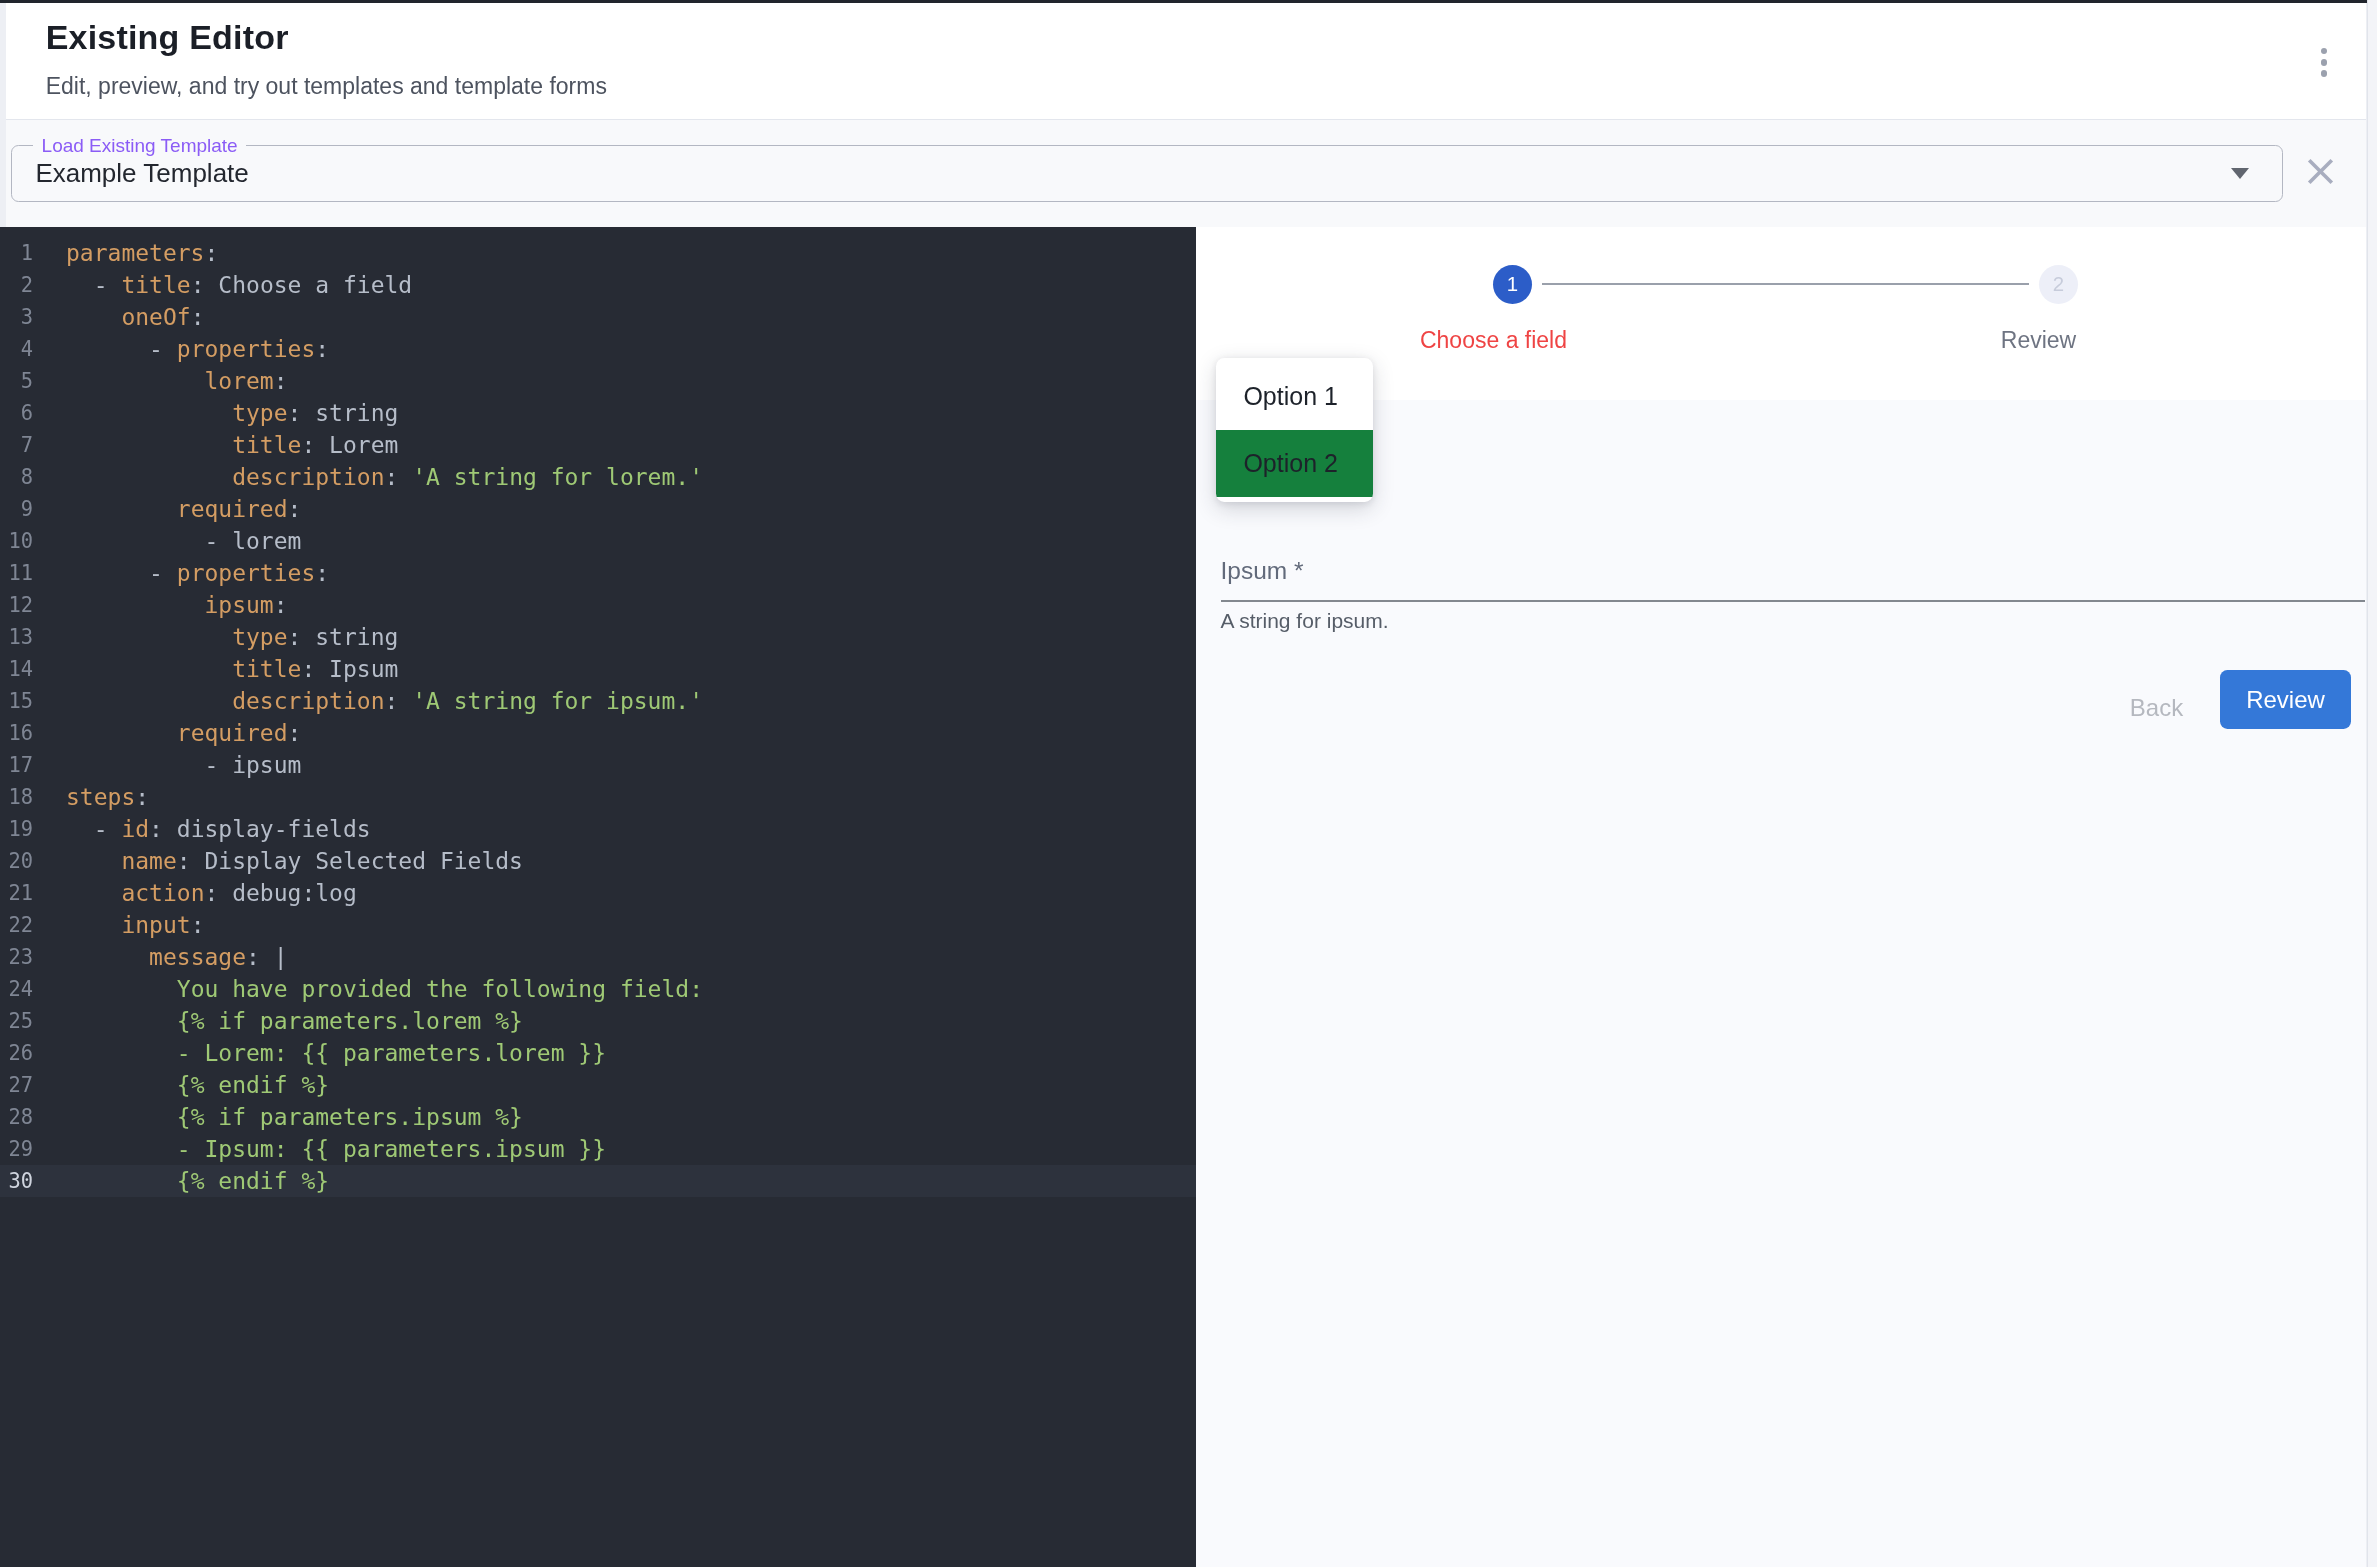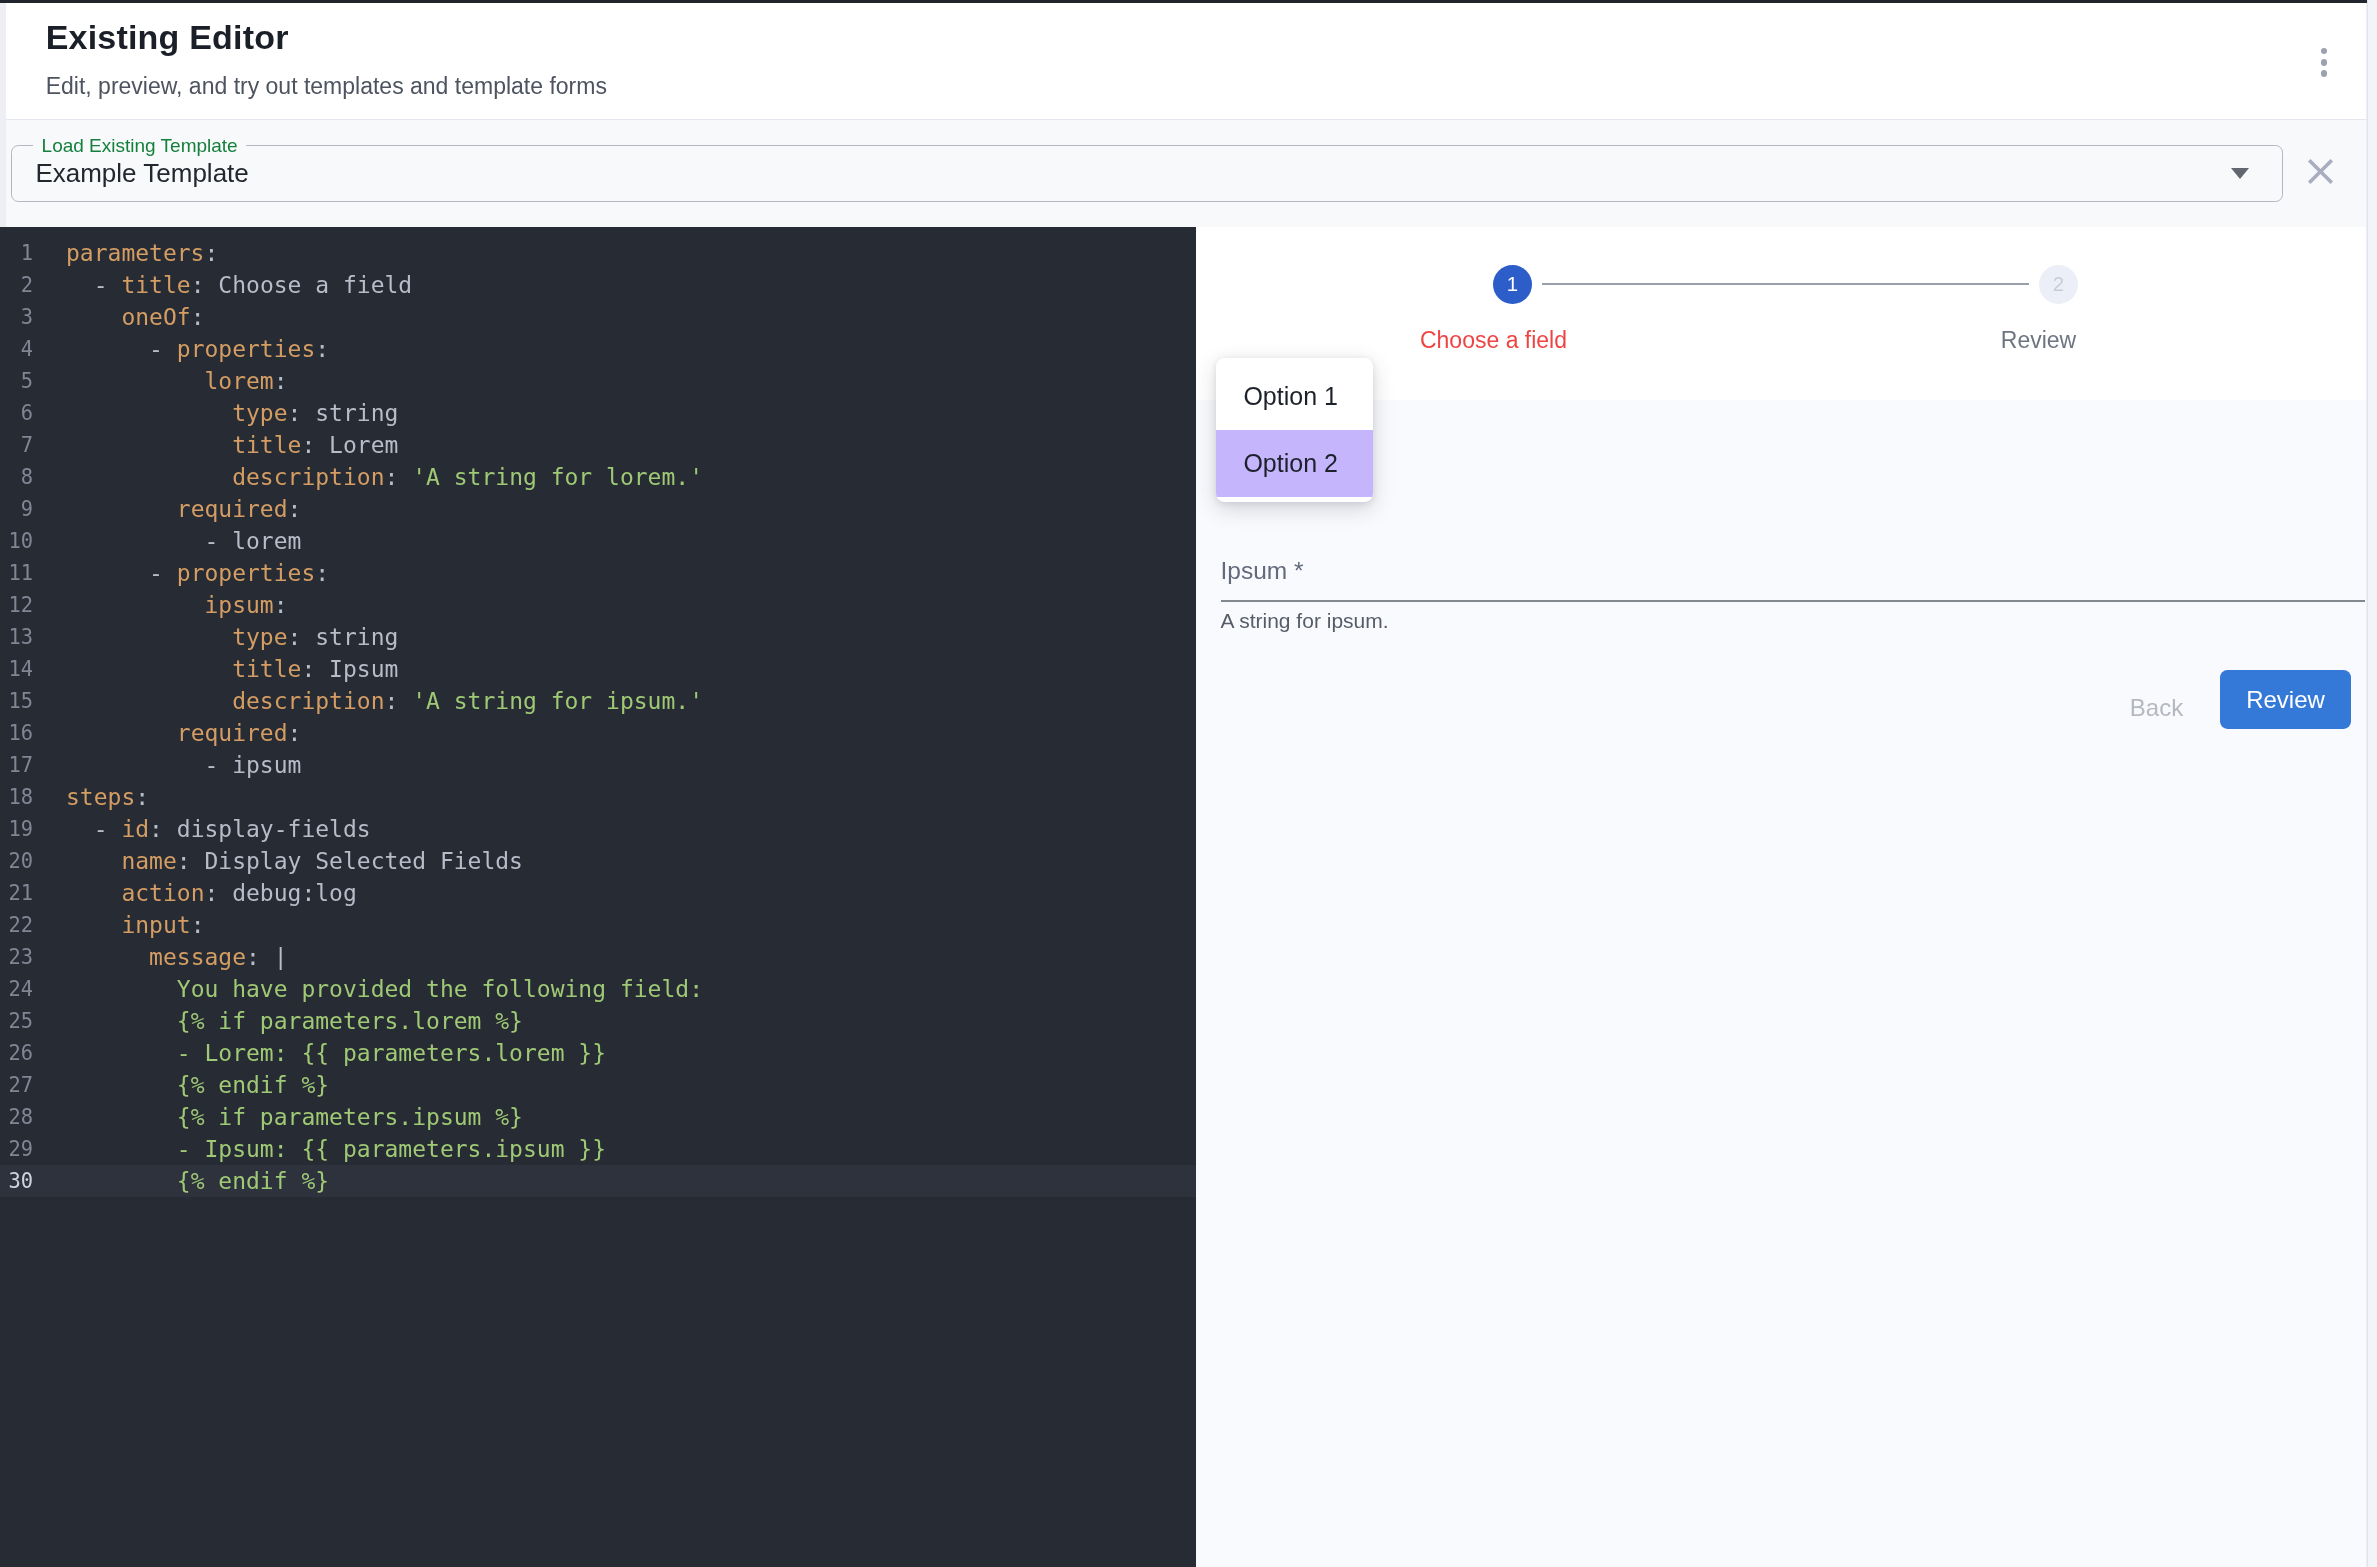--- a/index.html
+++ b/index.html
@@ -15,21 +15,21 @@
   .page-subtitle { position:absolute; left:40px; top:70px; font-size:23px; color:#4d535f; }
   .kebab { position:absolute; left:2302px; top:33px; width:33px; height:52px; display:flex; flex-direction:column;
            align-items:center; justify-content:center; gap:4.9px; background:none; border:none; cursor:pointer; }
   .kebab i { width:6.5px; height:6.5px; border-radius:50%; background:#9ba1ae; }
 
   
   .loader-row { position:absolute; left:5.7px; top:119px; right:10.6px; height:108px; background:#f8f9fb;
                 border-top:1.6px solid #e3e6ed; }
   .select-field { position:absolute; left:5.7px; top:25px; width:2272px; height:57px;
                   border:1.6px solid #b3b7c2; border-radius:7.4px; background:transparent; cursor:pointer; }
-  .select-label { position:absolute; left:21px; top:-11.4px; font-size:19px; color:#15803d; background:#f8f9fb; padding:0 8.2px; }
+  .select-label { position:absolute; left:21px; top:-11.4px; font-size:19px; color:#8b5cf6; background:#f8f9fb; padding:0 8.2px; }
   .select-value { position:absolute; left:23px; top:12.3px; font-size:26px; color:#23272f; }
   .caret { position:absolute; right:33px; top:22px; width:0; height:0;
            border-left:9.8px solid transparent; border-right:9.8px solid transparent; border-top:11.4px solid #61666f; }
   .clear-btn { position:absolute; left:2291px; top:28px; width:47px; height:47px; background:none; border:none;
                display:flex; align-items:center; justify-content:center; cursor:pointer; }
 
   
   .editor { position:absolute; left:0; top:227px; width:1196px; height:1340px; background:#272b34;
             font-family:"DejaVu Sans Mono", monospace; padding-top:9.8px; cursor:text; }
   .cl { display:flex; height:32px; line-height:32px; white-space:pre; font-size:23px; }
@@ -51,21 +51,21 @@
   .step-circle.inactive { background:#edeff8; color:#c7ccdb; }
   .step-connector { position:absolute; left:346px; top:56px; width:487px; height:1.6px; background:#9aa0ab; }
   .step-label { position:absolute; top:100px; width:261px; text-align:center; font-size:23px; }
   .step-label.active   { color:#ef4444; font-weight:400; }
   .step-label.inactive { color:#6e7482; font-weight:400; }
 
   .menu { position:absolute; left:20.4px; top:131px; width:157px; background:#ffffff; border-radius:8.2px;
           box-shadow:0 6.5px 21px rgba(40,44,60,.18), 0 1.6px 6.5px rgba(40,44,60,.10); overflow:hidden; z-index:5;
           padding:4.9px 0; }
   .menu-item { height:67px; line-height:67px; padding-left:27px; font-size:25px; color:#1d222a; cursor:pointer; }
-  .menu-item.selected { background:#c4b5fd; }
+  .menu-item.selected { background:#15803d; }
 
   .field-label { position:absolute; left:24.5px; top:330px; font-size:24.5px; color:#626a7b; }
   .field-underline { position:absolute; left:24.5px; top:373px; width:1144px; height:1.6px; background:#83888f; }
   .field-helper { position:absolute; left:24.5px; top:382px; font-size:21px; color:#565d68; }
 
   .back-btn { position:absolute; left:895px; top:458px; width:131px; height:46px; background:none; border:none;
               font-family:"Liberation Sans", sans-serif; font-size:24px; font-weight:500; color:#b5b8bf; cursor:default; }
   .review-btn { position:absolute; left:1024px; top:443px; width:131px; height:59px; background:#3478d8; border:none;
                 border-radius:7.4px; color:#ffffff; font-family:"Liberation Sans", sans-serif; font-size:24px;
                 font-weight:500; cursor:pointer; }

